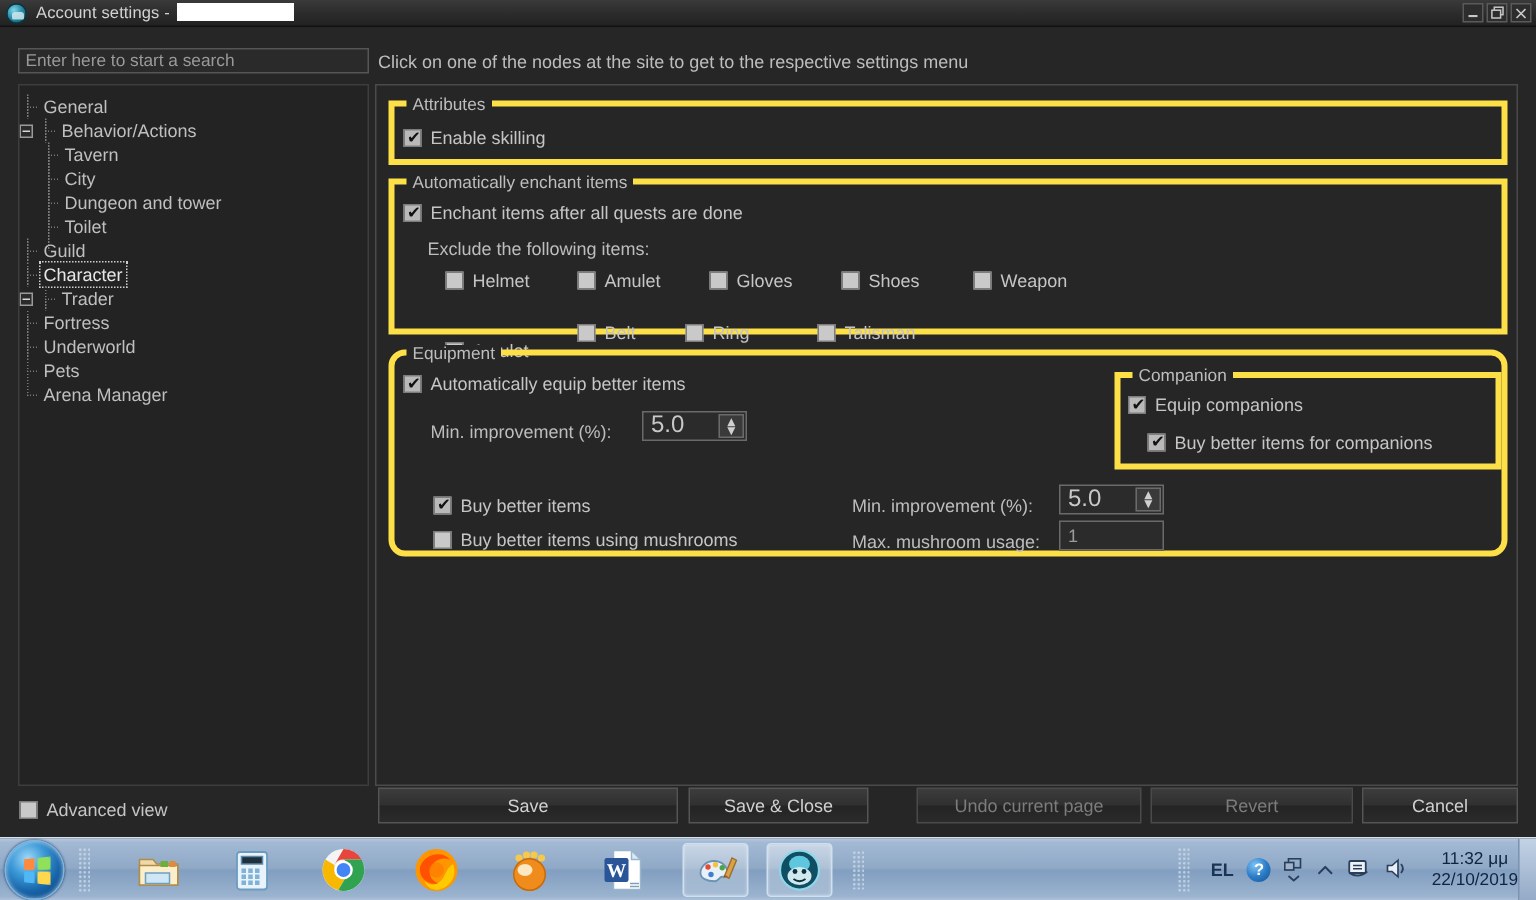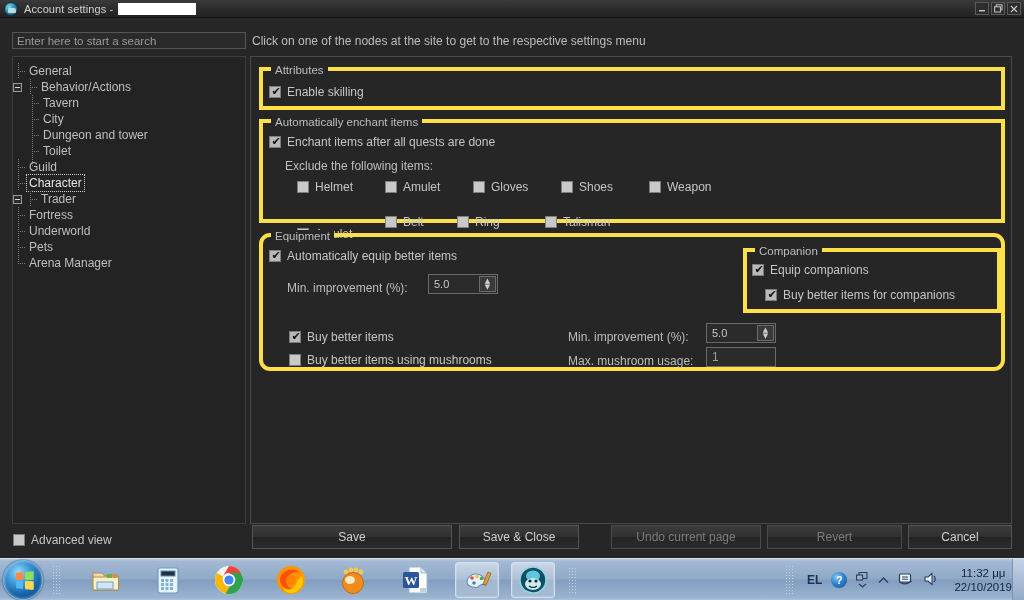--- a/index.html
+++ b/index.html
@@ -105,21 +105,21 @@
     content:"\2714"; position:absolute; left:0; top:-2px; width:12px; height:12px;
     font-size:11px; line-height:13px; text-align:center; color:#111; font-family:"DejaVu Sans",sans-serif;
   }
   .box.checked::after{ display:none; }
 
   
   .spin {
     display:inline-flex; align-items:center; width:70px; height:20px;
     background:#2b2b2b; border:1px solid #6a6a6a;
   }
-  .spin .val { flex:1; padding-left:5px; font-size:11px; color:#c8c8c8; line-height:18px; }
+  .spin .val { flex:1; padding-left:5px; font-size:16px; color:#c8c8c8; line-height:18px; }
   .spin .arrows {
     width:17px; height:16px; margin-right:1px; border:1px solid #6a6a6a; background:#3a3a3a;
     display:flex; flex-direction:column; align-items:center; justify-content:center; flex:0 0 auto;
   }
   .spin .arrows i { font-style:normal; font-size:7px; line-height:6px; color:#d0d0d0; font-family:"DejaVu Sans",sans-serif; }
   .tbox {
     display:inline-block; width:70px; height:20px; background:#2b2b2b; border:1px solid #6a6a6a;
     font-size:12px; color:#9b9b9b; padding-left:5px; line-height:18px;
   }
   .fieldlabel { font-size:12px; color:#bdbdbd; }

